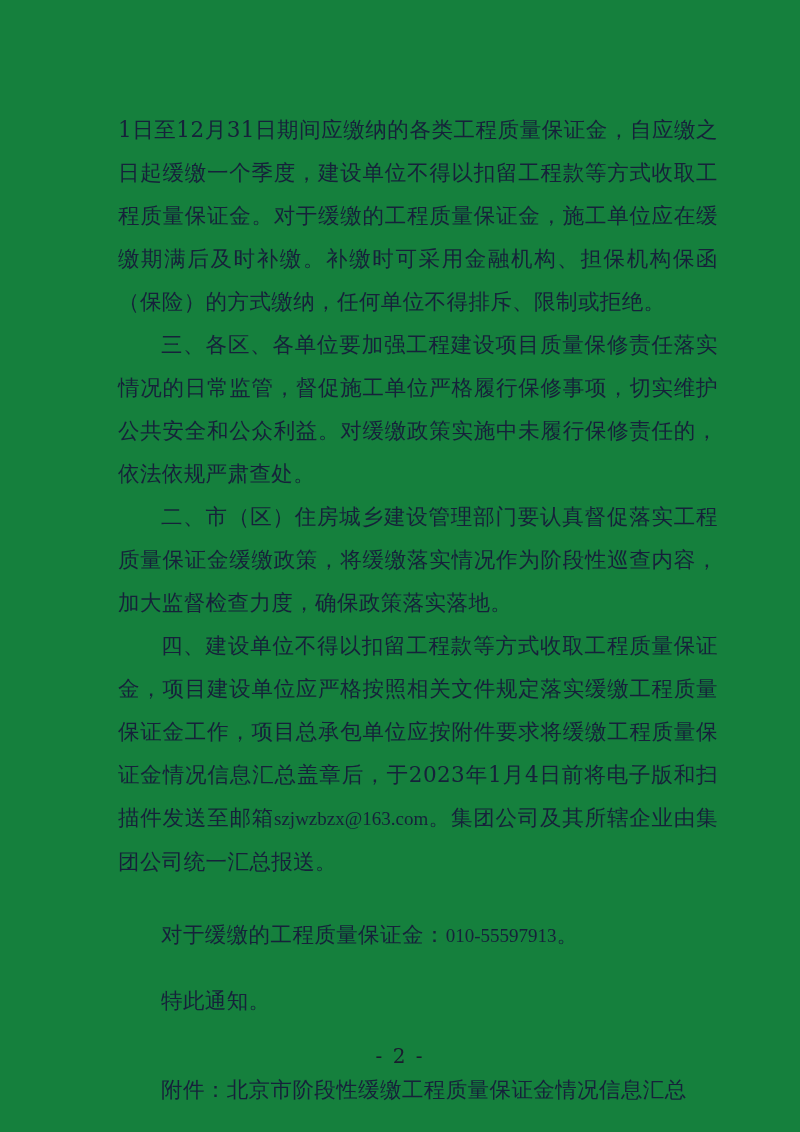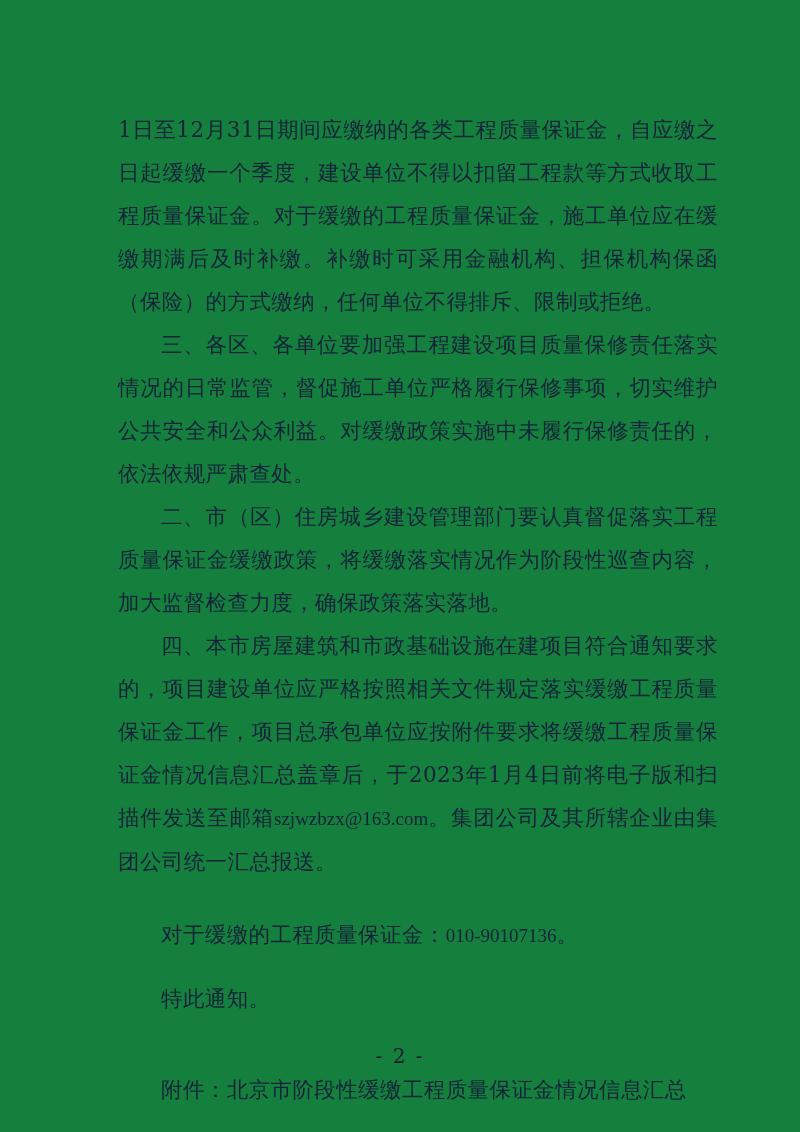--- a/index.html
+++ b/index.html
@@ -61,38 +61,37 @@
     font-size: 20px;
     color: #1a1a2e;
     font-family: "DejaVu Serif", "Liberation Serif", serif;
     letter-spacing: 2px;
   }
   .para.tel {
     margin-top: 30px;
   }
   .para.notice {
     margin-top: 22px;
-    font-family: Liberation Mono, monospace;
   }
 </style>
 </head>
 <body>
 
 <div class="page">
   <div class="content">
 
     <p class="para">1日至12月31日期间应缴纳的各类工程质量保证金，自应缴之日起缓缴一个季度，建设单位不得以扣留工程款等方式收取工程质量保证金。对于缓缴的工程质量保证金，施工单位应在缓缴期满后及时补缴。补缴时可采用金融机构、担保机构保函（保险）的方式缴纳，任何单位不得排斥、限制或拒绝。</p>
 
     <p class="para indent">三、各区、各单位要加强工程建设项目质量保修责任落实情况的日常监管，督促施工单位严格履行保修事项，切实维护公共安全和公众利益。对缓缴政策实施中未履行保修责任的，依法依规严肃查处。</p>
 
     <p class="para indent">二、市（区）住房城乡建设管理部门要认真督促落实工程质量保证金缓缴政策，将缓缴落实情况作为阶段性巡查内容，加大监督检查力度，确保政策落实落地。</p>
 
-    <p class="para indent"><span>四、本市房屋建筑和市政基础设施在建项目符合通知要求的，项目建设单位应严格按照相关文件规定落实缓缴工程质量保证金工作，项目总承包单位应按附件要求将缓缴工程质量保证金情况信息汇总盖章后，于2023年1月4日前将电子版和扫描件发送至邮箱</span><span class="mono-inline">szjwzbzx@163.com</span><span>。集团公司及其所辖企业由集团公司统一汇总报送。</span></p>
+    <p class="para indent"><span>四、建设单位不得以扣留工程款等方式收取工程质量保证金，项目建设单位应严格按照相关文件规定落实缓缴工程质量保证金工作，项目总承包单位应按附件要求将缓缴工程质量保证金情况信息汇总盖章后，于2023年1月4日前将电子版和扫描件发送至邮箱</span><span class="mono-inline">szjwzbzx@163.com</span><span>。集团公司及其所辖企业由集团公司统一汇总报送。</span></p>
 
-    <p class="para indent tel"><span>对于缓缴的工程质量保证金：</span><span class="mono-inline">010-90107136</span><span>。</span></p>
+    <p class="para indent tel"><span>对于缓缴的工程质量保证金：</span><span class="mono-inline">010-55597913</span><span>。</span></p>
 
     <p class="para indent notice">特此通知。</p>
 
     <p class="para attach">附件：北京市阶段性缓缴工程质量保证金情况信息汇总</p>
 
   </div>
 
   <div class="footer">- 2 -</div>
 </div>
 

